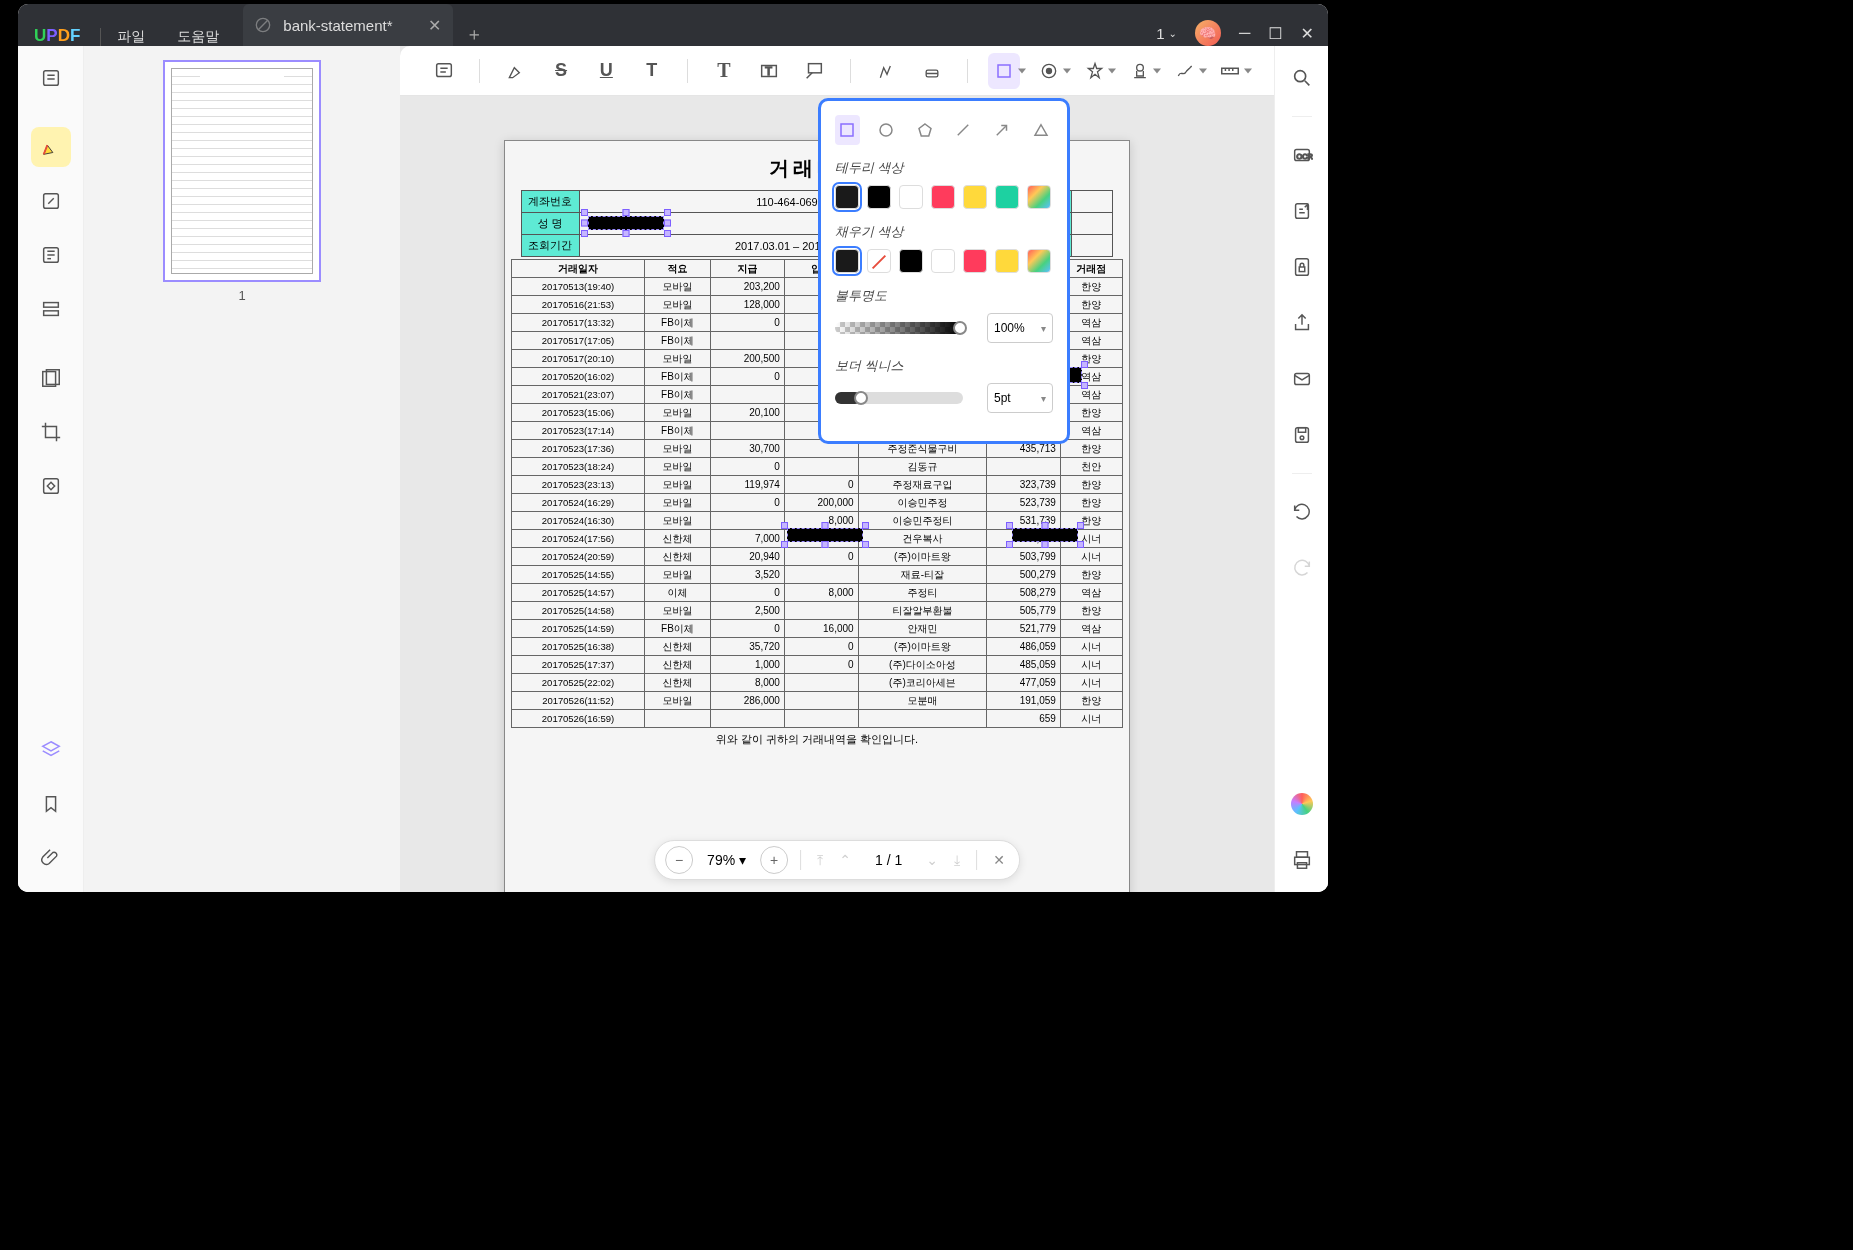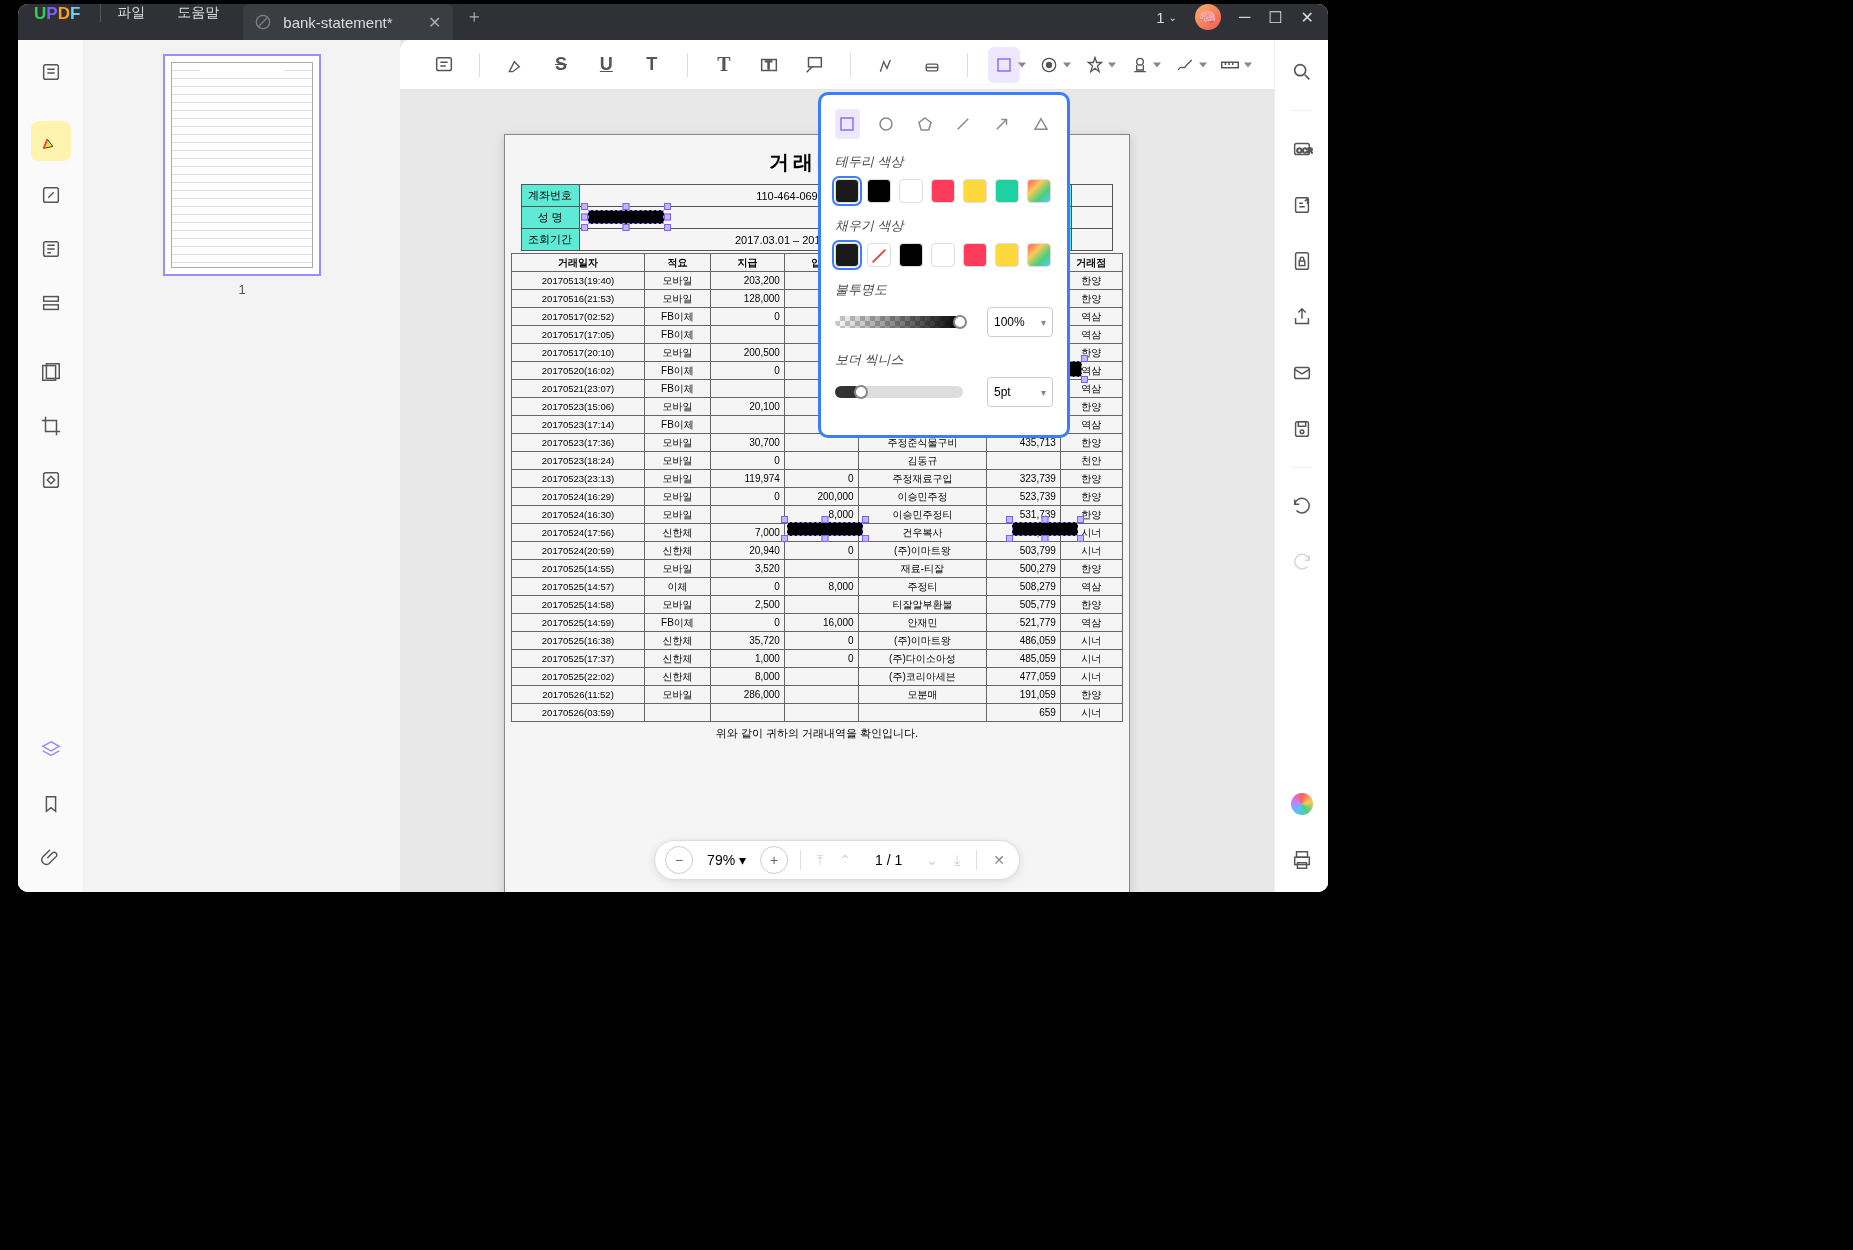--- a/index.html
+++ b/index.html
@@ -1,18 +1,18 @@
 <!DOCTYPE html>
 <html><head>
 <meta charset="utf-8">
 <style>
 * { margin: 0; padding: 0; box-sizing: border-box; font-family: -apple-system, "Segoe UI", sans-serif; }
 body { background: #000; width: 1853px; height: 1250px; overflow: hidden; position: relative; }
 .app-window { position: absolute; left: 18px; top: 4px; width: 1310px; height: 888px; background: #fff; border-radius: 10px; overflow: hidden; display: flex; flex-direction: column; }
-.titlebar { height: 36px; background: #2f3136; display: flex; align-items: flex-start; color: #fff; }
+.titlebar { height: 42px; background: #2f3136; display: flex; align-items: flex-end; color: #fff; }
 .logo { padding: 0 16px; font-weight: 700; font-size: 17px; }
 .logo .u { color: #30d158; } .logo .p { color: #7d5fff; } .logo .d { color: #ff9f1c; } .logo .f { color: #64d2ff; }
 .menus { display: flex; gap: 32px; margin-left: 12px; font-size: 14px; }
 .menu-item { color: #ddd; cursor: pointer; }
 .tab { margin-left: 24px; background: #3a3d42; height: 100%; display: flex; align-items: center; padding: 0 12px; border-radius: 6px 6px 0 0; gap: 12px; min-width: 210px; }
 .tab svg { opacity: 0.6; }
 .tab-title { font-size: 15px; color: #ddd; }
 .tab-close { margin-left: auto; color: #aaa; cursor: pointer; }
 .tab-add { margin-left: 12px; color: #aaa; font-size: 18px; cursor: pointer; }
 .titlebar-right { margin-left: auto; display: flex; align-items: center; gap: 18px; padding-right: 14px; }
@@ -412,21 +412,21 @@
               <tr>
                 <td class="date">20170516(21:53)</td>
                 <td class="">모바일</td>
                 <td class="num">128,000</td>
                 <td class="num"></td>
                 <td class=""></td>
                 <td class="num"></td>
                 <td class="">한양</td>
               </tr>
               <tr>
-                <td class="date">20170517(02:52)</td>
+                <td class="date">20170517(13:32)</td>
                 <td class="">FB이체</td>
                 <td class="num">0</td>
                 <td class="num"></td>
                 <td class=""></td>
                 <td class="num"></td>
                 <td class="">역삼</td>
               </tr>
               <tr>
                 <td class="date">20170517(17:05)</td>
                 <td class="">FB이체</td>
@@ -610,21 +610,21 @@
               <tr>
                 <td class="date">20170526(11:52)</td>
                 <td class="">모바일</td>
                 <td class="num">286,000</td>
                 <td class="num"></td>
                 <td class="">모분매</td>
                 <td class="num">191,059</td>
                 <td class="">한양</td>
               </tr>
               <tr>
-                <td class="date">20170526(03:59)</td>
+                <td class="date">20170526(16:59)</td>
                 <td class=""></td>
                 <td class="num"></td>
                 <td class="num"></td>
                 <td class=""></td>
                 <td class="num">659</td>
                 <td class="">시너</td>
               </tr>
             </tbody>
           </table>
         <div class="page-footer">위와 같이 귀하의 거래내역을 확인입니다.</div>

